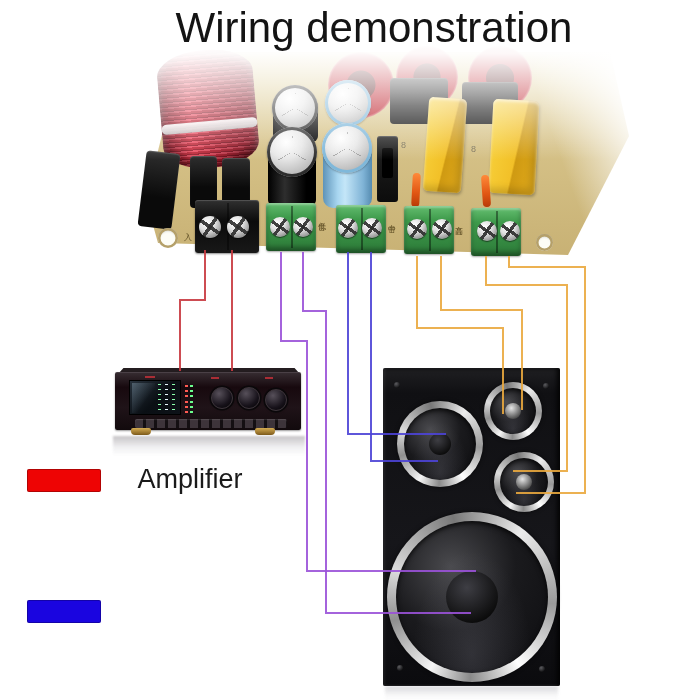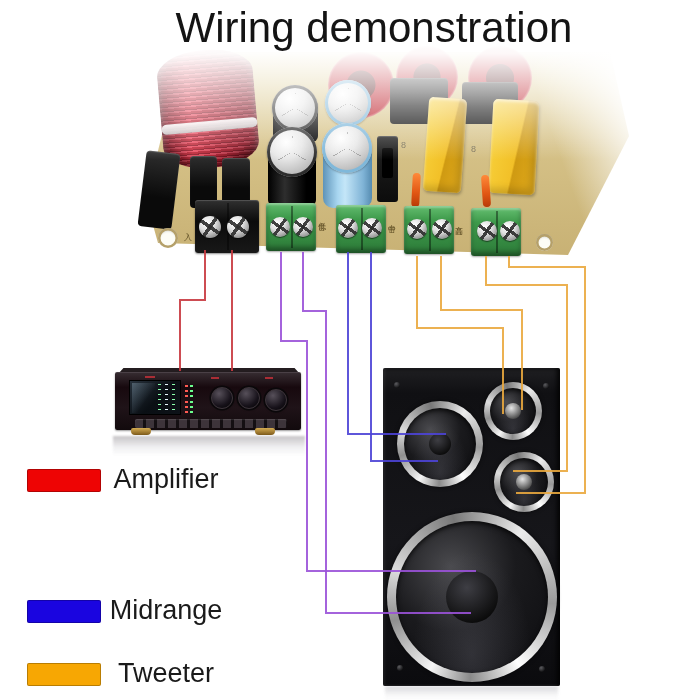--- a/index.html
+++ b/index.html
@@ -119,21 +119,21 @@
   #spk-reflect{left:2px;top:318px;width:173px;height:17px;filter:blur(1.5px);opacity:.8;
         background:linear-gradient(180deg,rgba(140,140,150,.4),rgba(200,200,205,.12) 60%,rgba(255,255,255,0));}
 
   
   #wire-svg{left:0;top:0;width:700px;height:700px;z-index:6;pointer-events:none;}
 
   
   .legend-row{left:27px;width:260px;height:30px;}
   .legend-row .sw{position:absolute;left:0;top:2px;width:74px;height:23px;border-radius:2px;
         box-shadow:inset 0 0 0 1px rgba(0,0,0,.25);}
-  .legend-row .lb{position:absolute;left:64px;top:-3px;width:150px;text-align:center;
+  .legend-row .lb{position:absolute;left:88px;top:-3px;width:150px;text-align:center;
         font-size:27px;color:#1a1a1a;}
   #lg-0{top:467px;} #lg-1{top:532px;} #lg-2{top:598px;} #lg-3{top:661px;}
 
   .z1{z-index:1}.z2{z-index:2}.z5{z-index:5}
 </style>
 </head>
 <body>
 
 <div id="stage">
 
@@ -270,20 +270,15 @@
       <polyline points="486,256 486,285 567,285 567,471 513,471" fill="none" stroke="#eaa83e" stroke-width="2" opacity="0.9"></polyline>
       <polyline points="509,256 509,267 585,267 585,493 516,493" fill="none" stroke="#eaa83e" stroke-width="2" opacity="0.9"></polyline>
     </svg>
 
   <div id="lg-0" class="abs legend-row z5">
     <div class="sw" style="background: rgb(238, 4, 4);"></div>
     <div class="lb">Amplifier</div>
   </div>
   <div id="lg-2" class="abs legend-row z5">
     <div class="sw" style="background: rgb(26, 5, 224);"></div>
-    <div class="lb">Midrange</div>
-  </div>
-  <div id="lg-3" class="abs legend-row z5">
-    <div class="sw" style="background: rgb(247, 167, 3);"></div>
-    <div class="lb">Tweeter</div>
   </div>
 
 </div>
 
 </body></html>

